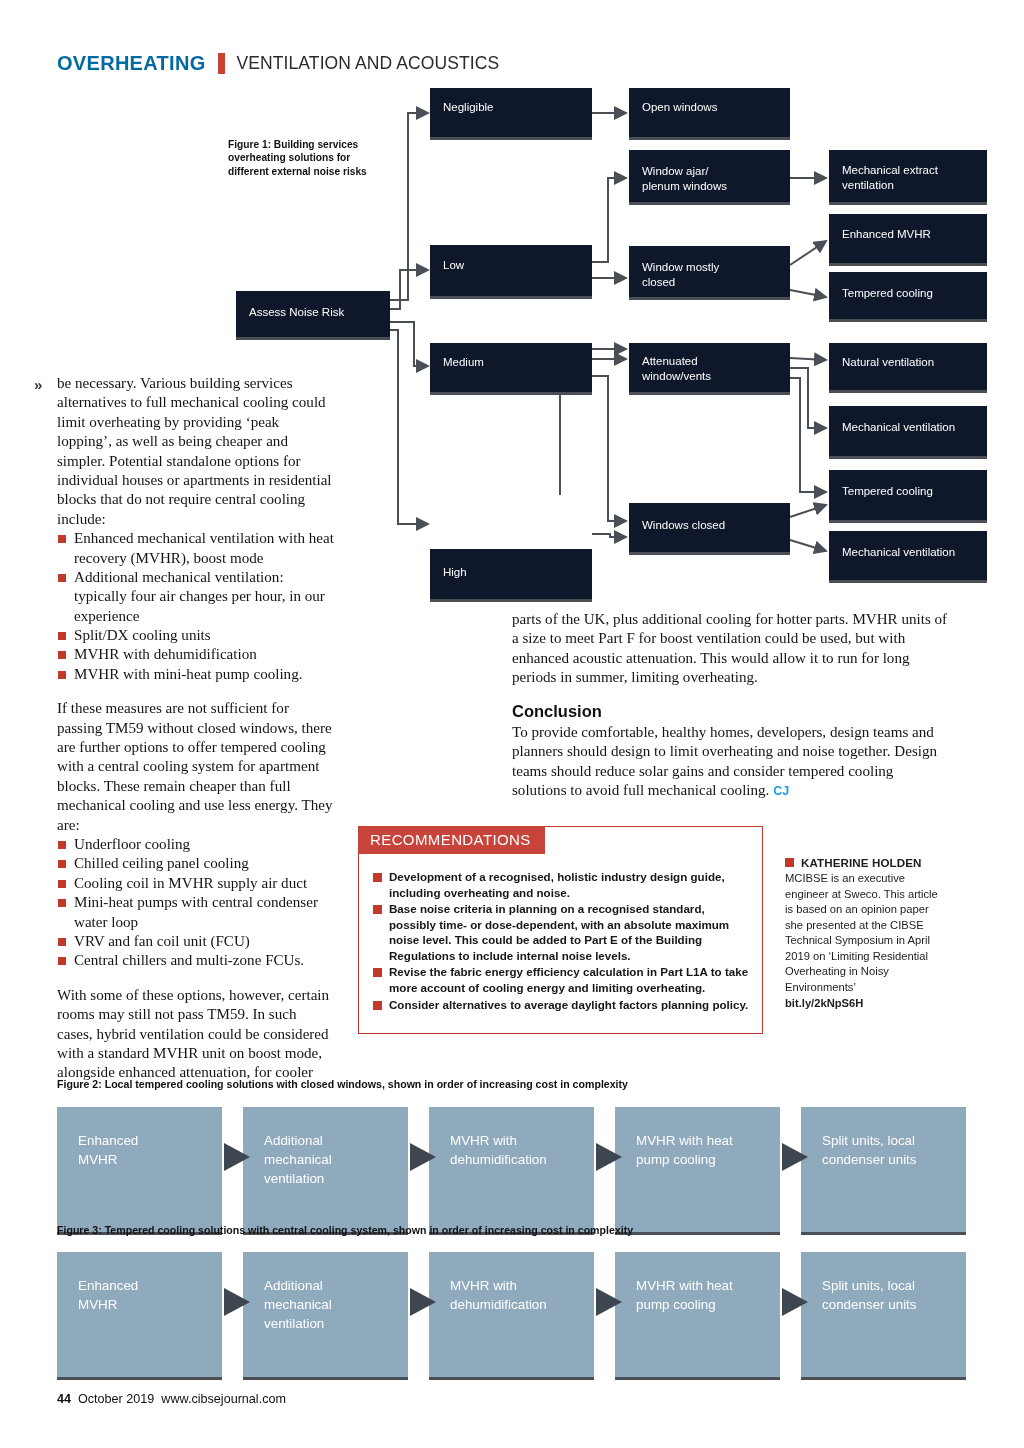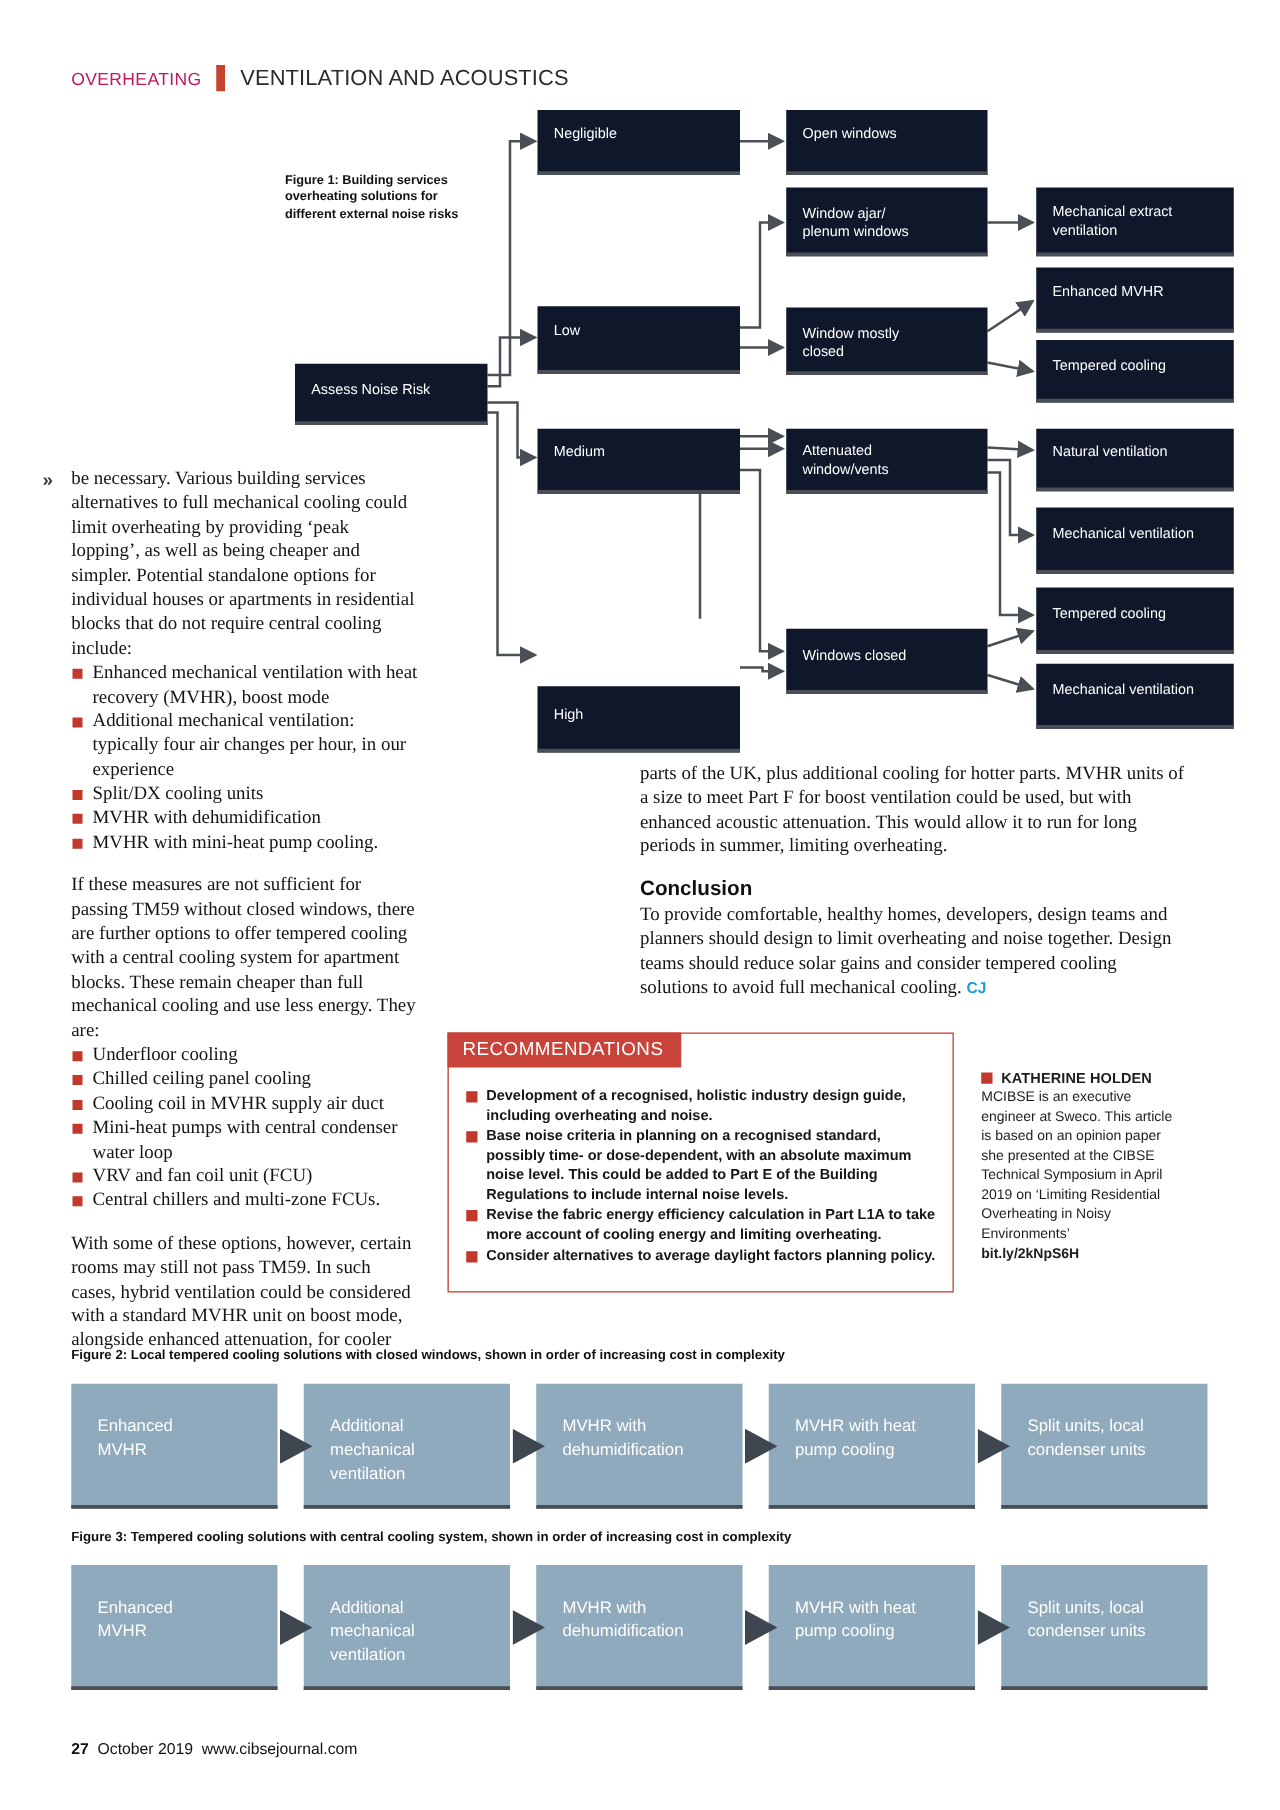--- a/index.html
+++ b/index.html
@@ -4,21 +4,21 @@
 <style>
   html,body{margin:0;padding:0;background:#ffffff;}
   body{
     width:1024px;height:1448px;position:relative;overflow:hidden;
     font-family:"Liberation Serif",serif;color:#141414;
   }
   .pg{position:absolute;inset:0;}
 
   
   .hdr{position:absolute;left:57px;top:52px;display:flex;align-items:center;gap:12px;}
-  .hdr-main{font-family:"Liberation Sans",sans-serif;font-weight:normal;font-size:14px;letter-spacing:.3px;color:#be185d;}
+  .hdr-main{font-family:"Liberation Sans",sans-serif;font-weight:bold;font-size:20px;letter-spacing:.3px;color:#0369a1;}
   .hdr-rule{width:7px;height:21px;background:#c8432f;}
   .hdr-sub{font-family:"Liberation Sans",sans-serif;font-size:17.5px;letter-spacing:.1px;color:#2b2b2b;}
 
   
   #flow{position:absolute;left:0;top:0;width:1024px;height:610px;}
   .fbox{position:absolute;background:#0f172a;color:#fff;
         font-family:"Liberation Sans",sans-serif;font-size:11.5px;line-height:1.28;
         box-sizing:border-box;padding:9px 13px 0 13px;
         border-bottom:3px solid #4a4f56;}
   .fcap{position:absolute;left:228px;top:138px;width:150px;
@@ -53,21 +53,21 @@
   
   #auth{position:absolute;left:785px;top:855px;width:160px;
         font-family:"Liberation Sans",sans-serif;font-size:11.2px;line-height:1.39;color:#1d1d1d;}
   #auth .nm{font-weight:bold;font-size:11.6px;letter-spacing:.1px;position:relative;padding-left:16px;}
   #auth .nm:before{content:"";position:absolute;left:0;top:3px;width:9px;height:9px;background:#c0392b;}
   #auth .lk{font-weight:bold;}
 
   
   .figcap{position:absolute;font-family:"Liberation Sans",sans-serif;font-weight:bold;font-size:10.6px;color:#111;}
   .prow{position:absolute;left:57px;width:910px;height:100px;}
-  .pbox{position:absolute;top:0;width:165px;height:100px;background:#8fa9bd;color:#fff;
+  .pbox{position:absolute;top:0;width:165px;height:128px;background:#8fa9bd;color:#fff;
         font-family:"Liberation Sans",sans-serif;font-size:13.4px;line-height:1.42;
         box-sizing:border-box;padding:24px 0 0 21px;border-bottom:3px solid #4a4f56;}
   .pband{position:absolute;top:34px;left:165px;width:745px;height:32px;background:#ece8e2;z-index:-1;}
   .parrow{position:absolute;top:36px;width:26px;height:28px;
           background:#3e4750;clip-path:polygon(0 0,100% 50%,0 100%);}
 
   
   .foot{position:absolute;left:57px;top:1392px;font-family:"Liberation Sans",sans-serif;font-size:12.6px;color:#111;}
   .foot b{font-weight:bold;}
 </style>
@@ -236,16 +236,16 @@
 pump cooling</div>
     <div class="pbox" style="left:744px;white-space:pre-line;">Split units, local
 condenser units</div>
     <div class="parrow" style="left:167px;"></div>
     <div class="parrow" style="left:353px;"></div>
     <div class="parrow" style="left:539px;"></div>
     <div class="parrow" style="left:725px;"></div>
   </div>
 
   <div class="foot">
-    <b>27</b>&nbsp;&nbsp;<span>October 2019</span>&nbsp;&nbsp;<span>www.cibsejournal.com</span>
+    <b>44</b>&nbsp;&nbsp;<span>October 2019</span>&nbsp;&nbsp;<span>www.cibsejournal.com</span>
   </div>
 
 </div>
 
 </body></html>

